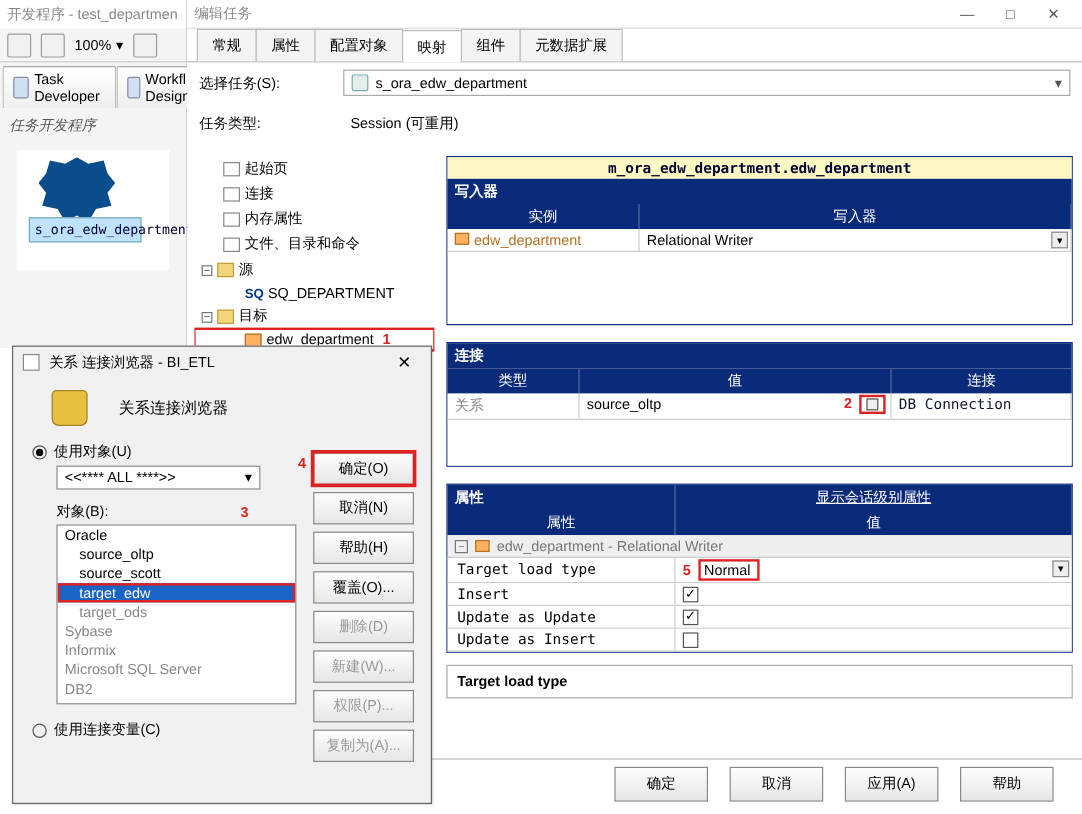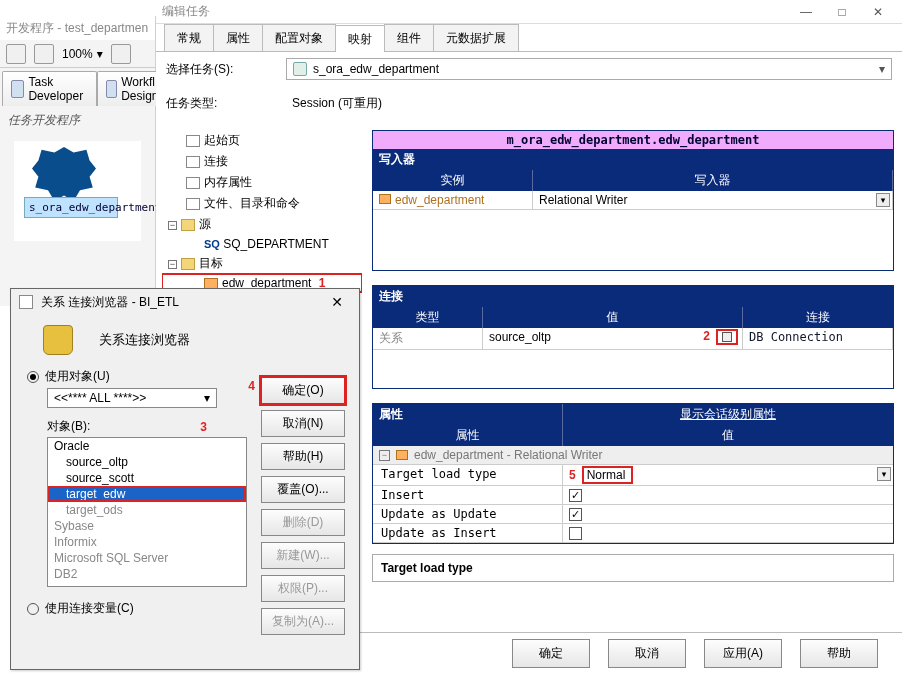--- a/index.html
+++ b/index.html
@@ -12,21 +12,21 @@
   .title-bar .win-btn { width: 36px; height: 22px; display: flex; align-items: center; justify-content: center; color: #555; }
 
   .menu-bar { height: 22px; display: flex; align-items: center; gap: 14px; padding: 0 6px; color: #666; }
   .menu-item { white-space: nowrap; }
 
   .toolbar { height: 28px; display: flex; align-items: center; gap: 8px; padding: 0 6px; border-bottom: 1px solid #ccc; }
   .tb-btn { width: 20px; height: 20px; border: 1px solid #999; background: #f0f0f0; border-radius: 2px; }
   .zoom { display: flex; align-items: center; gap: 4px; }
 
   
-  .app-left { position: absolute; left: 0; top: 0; width: 156px; height: 290px; background: #f4f4f4; border-right: 1px solid #d0d0d0; margin-top: 16px; }
+  .app-left { position: absolute; left: 0; top: 0; width: 156px; height: 290px; background: #f4f4f4; border-right: 1px solid #d0d0d0; }
   .tab-strip-left { display:flex; align-items:flex-end; height: 38px; gap: 0; padding-left: 2px; }
   .mini-tab { padding: 3px 8px; border: 1px solid #aaa; border-bottom: none; border-radius: 2px 2px 0 0; background: linear-gradient(#fff,#eee); font-size: 11px; display:flex; align-items:center; gap:4px; }
   .mini-tab .ico { width:18px; height:18px; background:#d0e0f0; border:1px solid #88a; border-radius:2px; }
 
   .nav-title { padding: 6px 8px; color:#555; font-style: italic; }
   .nav-canvas { margin: 6px 14px 0; background:#fff; height: 100px; position: relative; }
   .gear-shape { width: 64px; height: 54px; background: #0a4d8c; position: absolute; top: 6px; left: 18px; clip-path: polygon(50% 0,65% 10%,85% 5%,90% 25%,100% 40%,90% 55%,95% 75%,75% 80%,65% 100%,50% 90%,35% 100%,25% 80%,5% 75%,10% 55%,0 40%,10% 25%,15% 5%,35% 10%); }
   .folder-label { position:absolute; top:56px; left:10px; width:94px; background:#bfe3ff; color:#003; padding:3px 4px; text-align:center; border:1px solid #7ab; font-family: monospace; font-size:11px; }
 
   
@@ -53,21 +53,21 @@
   .ico.folder { background:#f3d67a; border:1px solid #c0a040; }
   .ico.page { background:#fff; border:1px solid #888; }
   .ico.target { background:#ffb060; border:1px solid #b07020; }
   .tree-node.sel { outline:2px solid #d22; outline-offset:-1px; }
   .tag-num { color:#d22; font-weight:bold; margin-left:4px; }
   .sq { font-weight:bold; color:#003a8c; font-size:11px; }
 
   .details { position:absolute; left:216px; right:8px; top:130px; bottom:58px; }
 
   .panel { border:1px solid #0a2a7a; margin-bottom:14px; }
-  .panel-head { background:#f0abfc; color:#003; font-family:monospace; text-align:center; padding:2px 0; font-weight:bold; }
+  .panel-head { background:#fef9c3; color:#003; font-family:monospace; text-align:center; padding:2px 0; font-weight:bold; }
   .panel-sub { background:#0a2a7a; color:#fff; padding:2px 6px; font-weight:bold; }
 
   
   .writers .hdr-row { display:flex; background:#0a2a7a; color:#fff; }
   .writers .hdr-row div { padding:2px 6px; border-right:1px solid #5a6aa0; }
   .writers .hdr-row .c1 { width:160px; text-align:center; }
   .writers .hdr-row .c2 { flex:1; text-align:center; }
   .writers .data-row { display:flex; background:#fff; }
   .writers .data-row div { padding:2px 6px; border-right:1px solid #ccc; border-bottom:1px solid #ccc; }
   .writers .data-row .c1 { width:160px; color:#b07020; font-family:monospace; }

